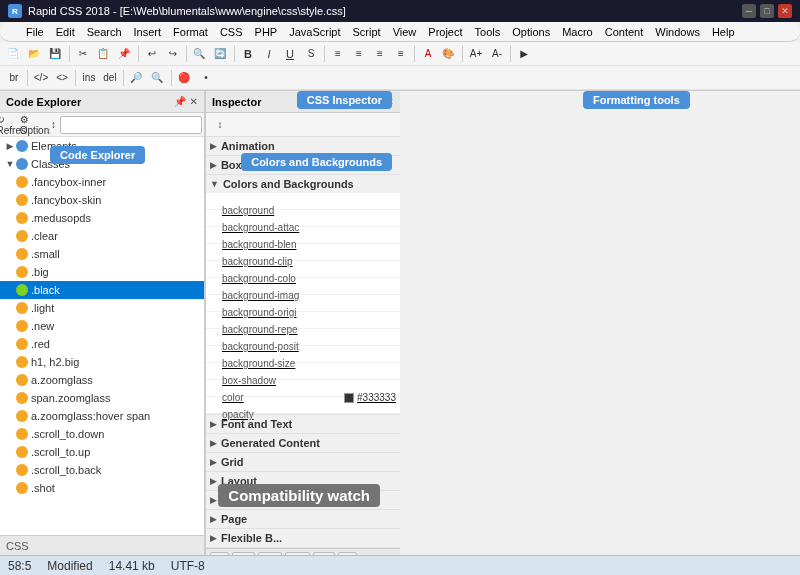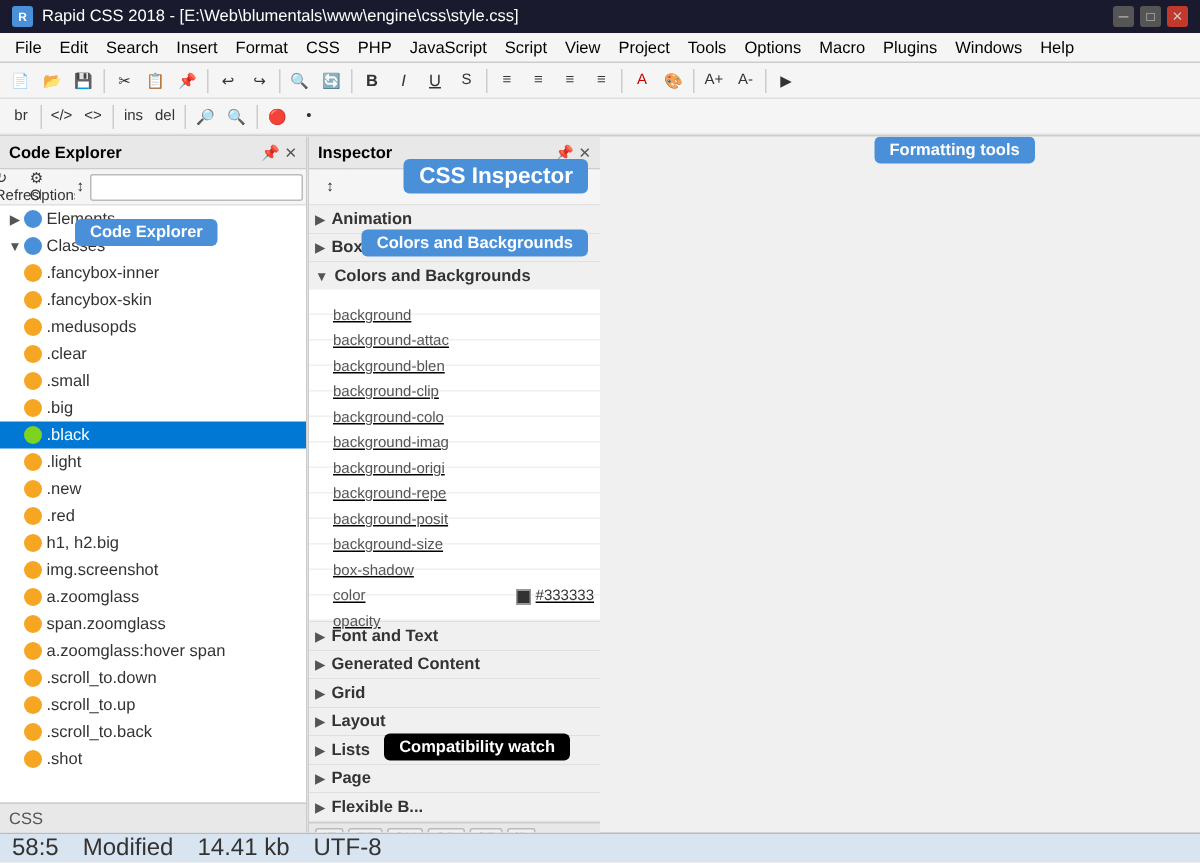--- a/index.html
+++ b/index.html
@@ -8,21 +8,21 @@
     
     .title-bar { background: #1a1a2e; color: white; height: 22px; display: flex; align-items: center; justify-content: space-between; padding: 0 8px; }
     .title-bar-left { display: flex; align-items: center; gap: 6px; }
     .title-bar-icon { width: 14px; height: 14px; background: #4a90d9; border-radius: 2px; display: flex; align-items: center; justify-content: center; color: white; font-size: 8px; font-weight: bold; }
     .title-bar-text { font-size: 11px; }
     .title-bar-controls { display: flex; gap: 4px; }
     .title-bar-btn { width: 14px; height: 14px; background: #555; border-radius: 2px; display: flex; align-items: center; justify-content: center; font-size: 9px; color: #ccc; cursor: pointer; }
     .title-bar-btn.close { background: #c0392b; }
 
     
-    .menu-bar { background: #f5f5f5; height: 20px; display: flex; align-items: center; padding: 0 4px; border-bottom: 1px solid #ccc; }
+    .menu-bar { background: #f5f5f5; height: 20px; display: flex; align-items: center; padding: 0 20px; border-bottom: 1px solid #ccc; border-radius: 10px; }
     .menu-item { padding: 0 6px; height: 100%; display: flex; align-items: center; cursor: pointer; font-size: 11px; }
 
     
     .toolbar-area { background: #f5f5f5; border-bottom: 1px solid #ccc; display: flex; flex-direction: column; }
     .toolbar-row { height: 24px; display: flex; align-items: center; padding: 2px 4px; gap: 1px; border-bottom: 1px solid #e0e0e0; }
     .tb-btn { width: 20px; height: 20px; background: #f5f5f5; border: 1px solid transparent; border-radius: 2px; display: flex; align-items: center; justify-content: center; cursor: pointer; font-size: 10px; color: #333; }
     .tb-separator { width: 1px; height: 16px; background: #ccc; margin: 0 2px; }
 
     
     .code-explorer { width: 205px; background: #fff; border-right: 1px solid #ccc; display: flex; flex-direction: column; flex-shrink: 0; }
@@ -52,21 +52,21 @@
     .editor-area { flex: 1; display: flex; flex-direction: column; overflow: hidden; }
 
     
     .code-editor-wrapper { flex: 1; display: flex; overflow: hidden; position: relative; }
     .line-numbers { width: 36px; background: #f0f0f0; border-right: 1px solid #ccc; padding: 0; overflow: hidden; }
 
     .code-content { flex: 1; background: #fff; overflow-y: auto; overflow-x: hidden; padding: 0; }
 
     
     .status-bar { height: 20px; background: #d8e4f0; display: flex; align-items: center; padding: 0 8px; gap: 16px; border-top: 1px solid #bbb; }
-    .status-item { font-size: 16px; color: #333; }
+    .status-item { font-size: 12px; color: #333; }
 
     
     .inspector-panel { width: 195px; background: #fff; border-left: 1px solid #ccc; display: flex; flex-direction: column; flex-shrink: 0; }
     .inspector-toolbar { height: 24px; background: #f5f5f5; border-bottom: 1px solid #e0e0e0; display: flex; align-items: center; padding: 0 4px; gap: 3px; }
 
     .inspector-tree { flex: 1; overflow-y: auto; overflow-x: hidden; }
     .insp-group { border-bottom: 1px solid #e0e0e0; }
     .insp-group-header { height: 18px; display: flex; align-items: center; padding: 0 4px; cursor: pointer; background: #f0f0f0; }
     .insp-expander { font-size: 9px; color: #555; margin-right: 4px; }
     .insp-group-title { font-size: 11px; font-weight: bold; color: #333; }
@@ -74,22 +74,22 @@
     .insp-prop { flex: 1; font-size: 10px; color: #555; white-space: nowrap; overflow: hidden; }
     .insp-val { font-size: 10px; color: #333; display: flex; align-items: center; gap: 3px; }
     .color-swatch { width: 10px; height: 10px; border: 1px solid #999; display: inline-block; }
 
     
     .inspector-bottom { background: #e8e8e8; border-top: 1px solid #ccc; }
     .insp-bottom-tabs { height: 20px; display: flex; align-items: center; padding: 0 4px; gap: 3px; }
     .insp-tab { font-size: 10px; padding: 1px 4px; border: 1px solid #bbb; border-radius: 2px; cursor: pointer; background: #f0f0f0; }
 
     .callout-formatting { position: absolute; top: 0px; left: 330px; background: #4a90d9; color: white; border-radius: 4px; padding: 3px 10px; font-size: 11px; font-weight: bold; z-index: 200; margin-left: 48px; }
-    .callout-inspector { position: absolute; top: 15px; right: 8px; background: #4a90d9; color: white; border-radius: 4px; padding: 3px 10px; font-size: 15px; font-weight: bold; z-index: 200; }
-    .callout-compat { position: absolute; bottom: 40px; right: 20px; background: #000000; color: white; border-radius: 4px; padding: 3px 10px; font-size: 11px; font-weight: bold; z-index: 200; }
+    .callout-inspector { position: absolute; top: 0px; right: 8px; background: #4a90d9; color: white; border-radius: 4px; padding: 3px 10px; font-size: 11px; font-weight: bold; z-index: 200; }
+    .callout-compat { position: absolute; bottom: 40px; right: 20px; background: #737373; color: white; border-radius: 4px; padding: 3px 10px; font-size: 15px; font-weight: bold; z-index: 200; }
     .callout-explorer { position: absolute; top: 55px; left: 50px; background: #4a90d9; color: white; border-radius: 4px; padding: 3px 10px; font-size: 11px; font-weight: bold; z-index: 200; }
     .callout-colors { position: absolute; top: 62px; right: 8px; background: #4a90d9; color: white; border-radius: 4px; padding: 3px 10px; font-size: 11px; font-weight: bold; z-index: 200; }
 
     .editor-with-callouts { position: relative; flex: 1; display: flex; flex-direction: column; overflow: hidden; }
 
     .whole-wrapper { position: relative; flex: 1; display: flex; overflow: hidden; }
   </style>
 </head>
 <body>
 
@@ -113,21 +113,21 @@
   <span class="menu-item">Format</span>
   <span class="menu-item">CSS</span>
   <span class="menu-item">PHP</span>
   <span class="menu-item">JavaScript</span>
   <span class="menu-item">Script</span>
   <span class="menu-item">View</span>
   <span class="menu-item">Project</span>
   <span class="menu-item">Tools</span>
   <span class="menu-item">Options</span>
   <span class="menu-item">Macro</span>
-  <span class="menu-item">Plugins</span>
+  <span class="menu-item">Content</span>
   <span class="menu-item">Windows</span>
   <span class="menu-item">Help</span>
 </div>
 
 <div class="toolbar-area">
   <div class="toolbar-row">
     <div class="tb-btn">📄</div>
     <div class="tb-btn">📂</div>
     <div class="tb-btn">💾</div>
     <div class="tb-separator"></div>
@@ -262,25 +262,20 @@
         <span class="item-text">.red</span>
       </div>
       <div class="tree-item">
         <span class="tree-indent"></span>
         <span class="tree-icon icon-orange"></span>
         <span class="item-text">h1, h2.big</span>
       </div>
       <div class="tree-item">
         <span class="tree-indent"></span>
         <span class="tree-icon icon-orange"></span>
-        <span class="item-text">img.screenshot</span>
-      </div>
-      <div class="tree-item">
-        <span class="tree-indent"></span>
-        <span class="tree-icon icon-orange"></span>
         <span class="item-text">a.zoomglass</span>
       </div>
       <div class="tree-item">
         <span class="tree-indent"></span>
         <span class="tree-icon icon-orange"></span>
         <span class="item-text">span.zoomglass</span>
       </div>
       <div class="tree-item">
         <span class="tree-indent"></span>
         <span class="tree-icon icon-orange"></span>

